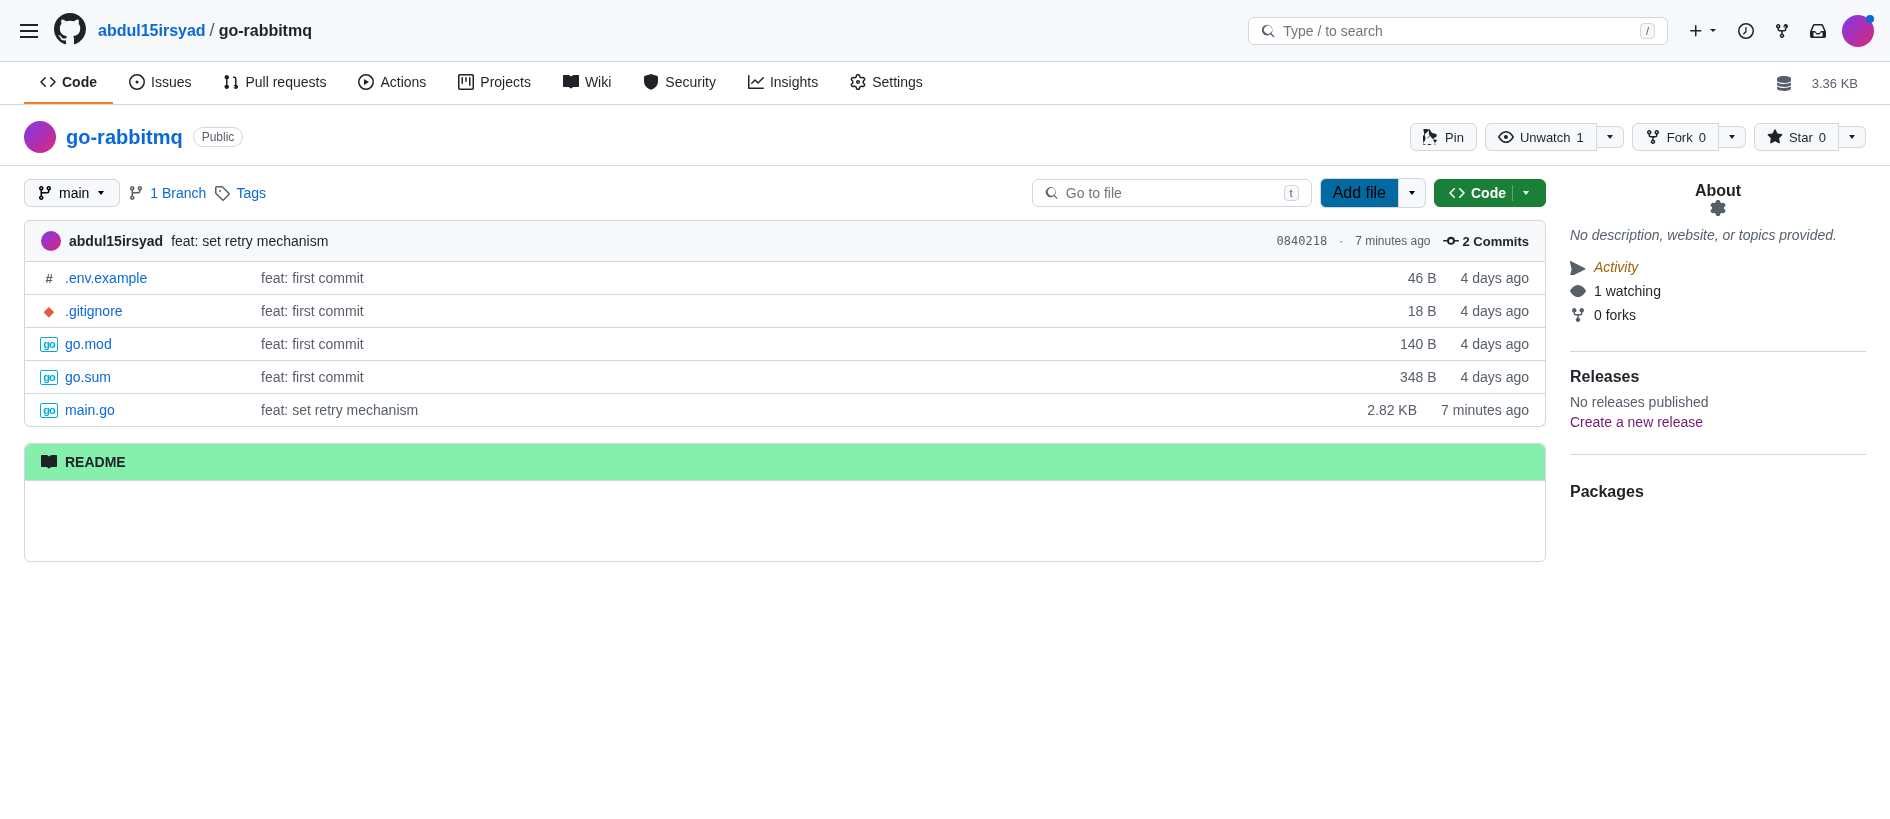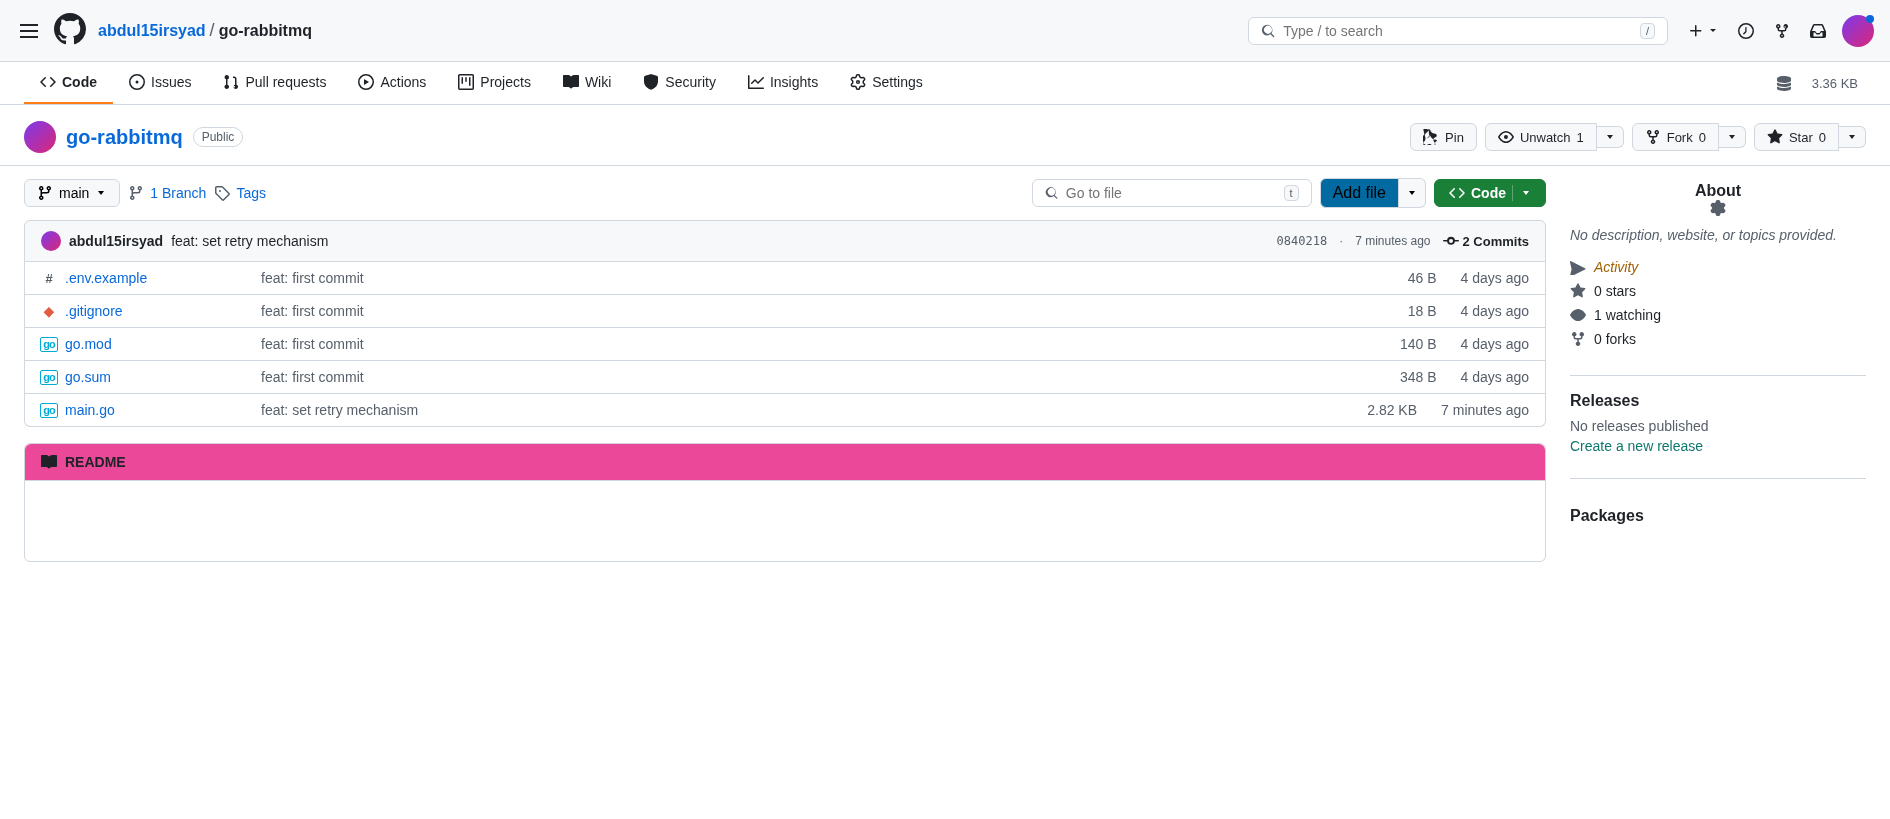--- a/index.html
+++ b/index.html
@@ -136,36 +136,36 @@
     .file-commit { color: #57606a; font-size: 14px; }
     .file-size { color: #57606a; font-size: 14px; text-align: right; padding-right: 24px; }
     .file-date { color: #57606a; font-size: 14px; text-align: right; }
 
     
     .readme-box {
       border: 1px solid #d0d7de; border-radius: 6px; margin-top: 16px;
     }
     .readme-header {
       display: flex; align-items: center; gap: 8px;
-      padding: 10px 16px; background: #ec4899; border-bottom: 1px solid #d0d7de;
+      padding: 10px 16px; background: #86efac; border-bottom: 1px solid #d0d7de;
       border-radius: 6px 6px 0 0; font-weight: 600;
     }
 
     
     .about-section { margin-bottom: 24px; }
     .about-header { display: flex; align-items: center; justify-content: space-between; margin-bottom: 8px; flex-direction: column; }
     .about-title { font-size: 16px; font-weight: 600; }
     .about-desc { color: #57606a; font-size: 14px; font-style: italic; margin-bottom: 12px; }
     .about-stat { display: flex; align-items: center; gap: 8px; color: #57606a; font-size: 14px; padding: 4px 0; }
     .about-stat a { color: #1f2328; text-decoration: none; }
 
     .releases-section { margin-bottom: 24px; }
     .releases-title { font-size: 16px; font-weight: 600; margin-bottom: 8px; }
     .releases-desc { color: #57606a; font-size: 14px; margin-bottom: 4px; }
-    .releases-link { color: #0f766e; font-size: 14px; text-decoration: none; }
+    .releases-link { color: #701a75; font-size: 14px; text-decoration: none; }
 
     .packages-section { }
     .packages-title { font-size: 16px; font-weight: 600; }
   </style>
 </head>
 <body>
 
 <nav class="topnav">
   <div class="topnav-left">
     <button class="icon-btn">
@@ -513,26 +513,20 @@
       </div>
       <p class="about-desc">No description, website, or topics provided.</p>
       <div class="about-stat">
         <svg width="16" height="16" viewBox="0 0 16 16" fill="currentColor" color="#57606a">
             <path d="M.143 2.31a.75.75 0 0 1 .927-.175l14 7a.75.75 0 0 1 0 1.33l-14 7a.75.75 0 0 1-1.03-.868l1.565-6.25L.04 3.178A.75.75 0 0 1 .143 2.31z"></path>
           </svg>
         <a href="#" style="color:#a16207;text-decoration:none;font-style:italic;">Activity</a>
       </div>
       <div class="about-stat">
         <svg width="16" height="16" viewBox="0 0 16 16" fill="currentColor" color="#57606a">
-            <path d="M8 .25a.75.75 0 0 1 .673.418l1.882 3.815 4.21.612a.75.75 0 0 1 .416 1.279l-3.046 2.97.719 4.192a.751.751 0 0 1-1.088.791L8 12.347l-3.766 1.98a.75.75 0 0 1-1.088-.79l.72-4.194L.818 6.374a.75.75 0 0 1 .416-1.28l4.21-.611L7.327.668A.75.75 0 0 1 8 .25z"></path>
-          </svg>
-        <a href="#" style="color:#1f2328;text-decoration:none;">0 stars</a>
-      </div>
-      <div class="about-stat">
-        <svg width="16" height="16" viewBox="0 0 16 16" fill="currentColor" color="#57606a">
             <path d="M8 2c1.981 0 3.671.992 4.933 2.078 1.27 1.091 2.187 2.345 2.637 3.023a1.62 1.62 0 0 1 0 1.798c-.45.678-1.367 1.932-2.637 3.023C11.67 13.008 9.981 14 8 14c-1.981 0-3.671-.992-4.933-2.078C1.797 10.83.88 9.576.43 8.898a1.62 1.62 0 0 1 0-1.798c.45-.677 1.367-1.931 2.637-3.022C4.33 2.992 6.019 2 8 2z"></path>
           </svg>
         <a href="#" style="color:#1f2328;text-decoration:none;">1 watching</a>
       </div>
       <div class="about-stat">
         <svg width="16" height="16" viewBox="0 0 16 16" fill="currentColor" color="#57606a">
             <path d="M5 5.372v.878c0 .414.336.75.75.75h4.5a.75.75 0 0 0 .75-.75v-.878a2.25 2.25 0 1 1 1.5 0v.878a2.25 2.25 0 0 1-2.25 2.25h-1.5v2.128a2.251 2.251 0 1 1-1.5 0V8.5h-1.5A2.25 2.25 0 0 1 3.5 6.25v-.878a2.252 2.252 0 1 1 1.5 0z"></path>
           </svg>
         <a href="#" style="color:#1f2328;text-decoration:none;">0 forks</a>
       </div>

